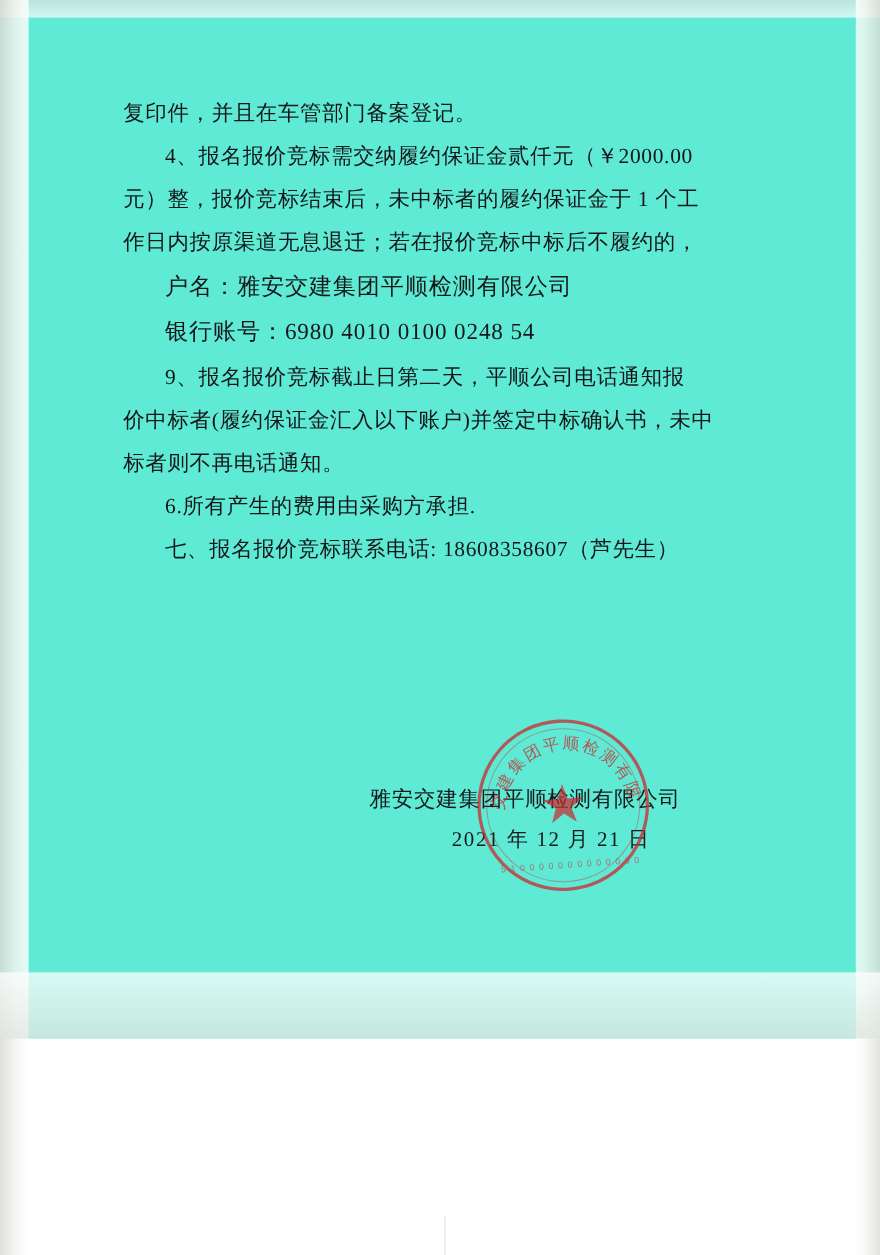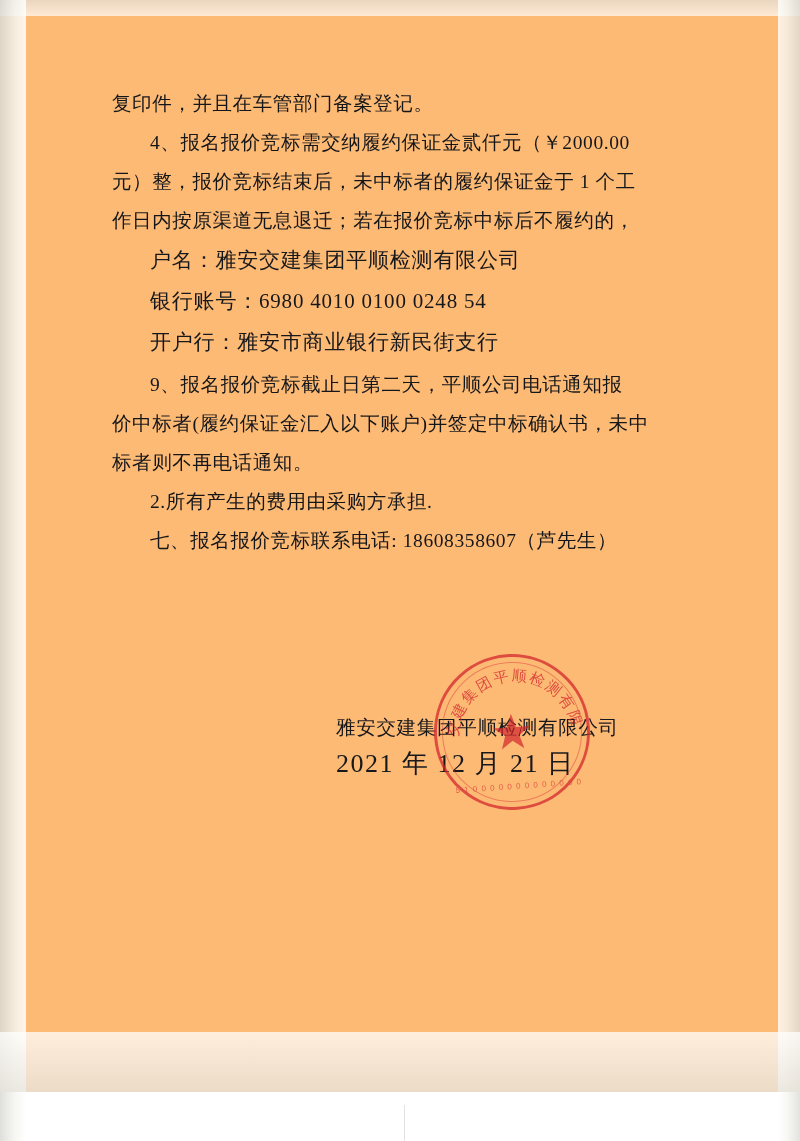--- a/index.html
+++ b/index.html
@@ -13,22 +13,22 @@
     position: relative;
     font-family: "Liberation Serif", "DejaVu Serif", serif;
     overflow: hidden;
   }
 
   
   .page {
     position: absolute;
     left: 0; top: 0;
     width: 800px;
-    height: 1092px;
-    background: #fdba74;
+    height: 944px;
+    background: #5eead4;
     text-decoration: underline;
   }
 
   
   .scan-edge-left {
     position: absolute;
     left: 0; top: 0;
     width: 26px; height: 1141px;
     background: linear-gradient(to right, #d9d9d4 0%, #f4f4f0 55%, #ffffff 100%);
     opacity: .85;
@@ -102,25 +102,26 @@
     width: 330px;
   }
   .sign-line {
     font-size: 19.5px;
     line-height: 36px;
     color: #17181c;
     letter-spacing: .7px;
     white-space: nowrap;
   }
   .sign-date {
-    font-size: 26px;
+    font-size: 19px;
     line-height: 36px;
     color: #17181c;
     letter-spacing: 1.5px;
     white-space: nowrap;
+    text-align: center;
   }
 
   
   .seal {
     position: absolute;
     left: 434px;
     top: 654px;
     width: 156px;
     height: 156px;
     border-radius: 50%;
@@ -184,28 +185,25 @@
     <div class="line indent">4、报名报价竞标需交纳履约保证金贰仟元（￥2000.00</div>
     <div class="line">元）整，报价竞标结束后，未中标者的履约保证金于 1 个工</div>
     <div class="line">作日内按原渠道无息退迁；若在报价竞标中标后不履约的，</div>
 
     <div class="acct-line">
       <span>户名：</span><span>雅安交建集团平顺检测有限公司</span>
     </div>
     <div class="acct-line">
       <span>银行账号：</span><span>6980 4010 0100 0248 54</span>
     </div>
-    <div class="acct-line">
-      <span>开户行：</span><span>雅安市商业银行新民街支行</span>
-    </div>
 
     <div class="line indent gap-top">9、报名报价竞标截止日第二天，平顺公司电话通知报</div>
     <div class="line">价中标者(履约保证金汇入以下账户)并签定中标确认书，未中</div>
     <div class="line">标者则不再电话通知。</div>
-    <div class="line indent">2.所有产生的费用由采购方承担.</div>
+    <div class="line indent">6.所有产生的费用由采购方承担.</div>
     <div class="line indent">七、报名报价竞标联系电话: 18608358607（芦先生）</div>
 
   </div>
 
   <div class="sign-block">
     <div class="sign-line">雅安交建集团平顺检测有限公司</div>
     <div class="sign-date">2021 年 12 月 21 日</div>
   </div>
 
   <div class="seal">

